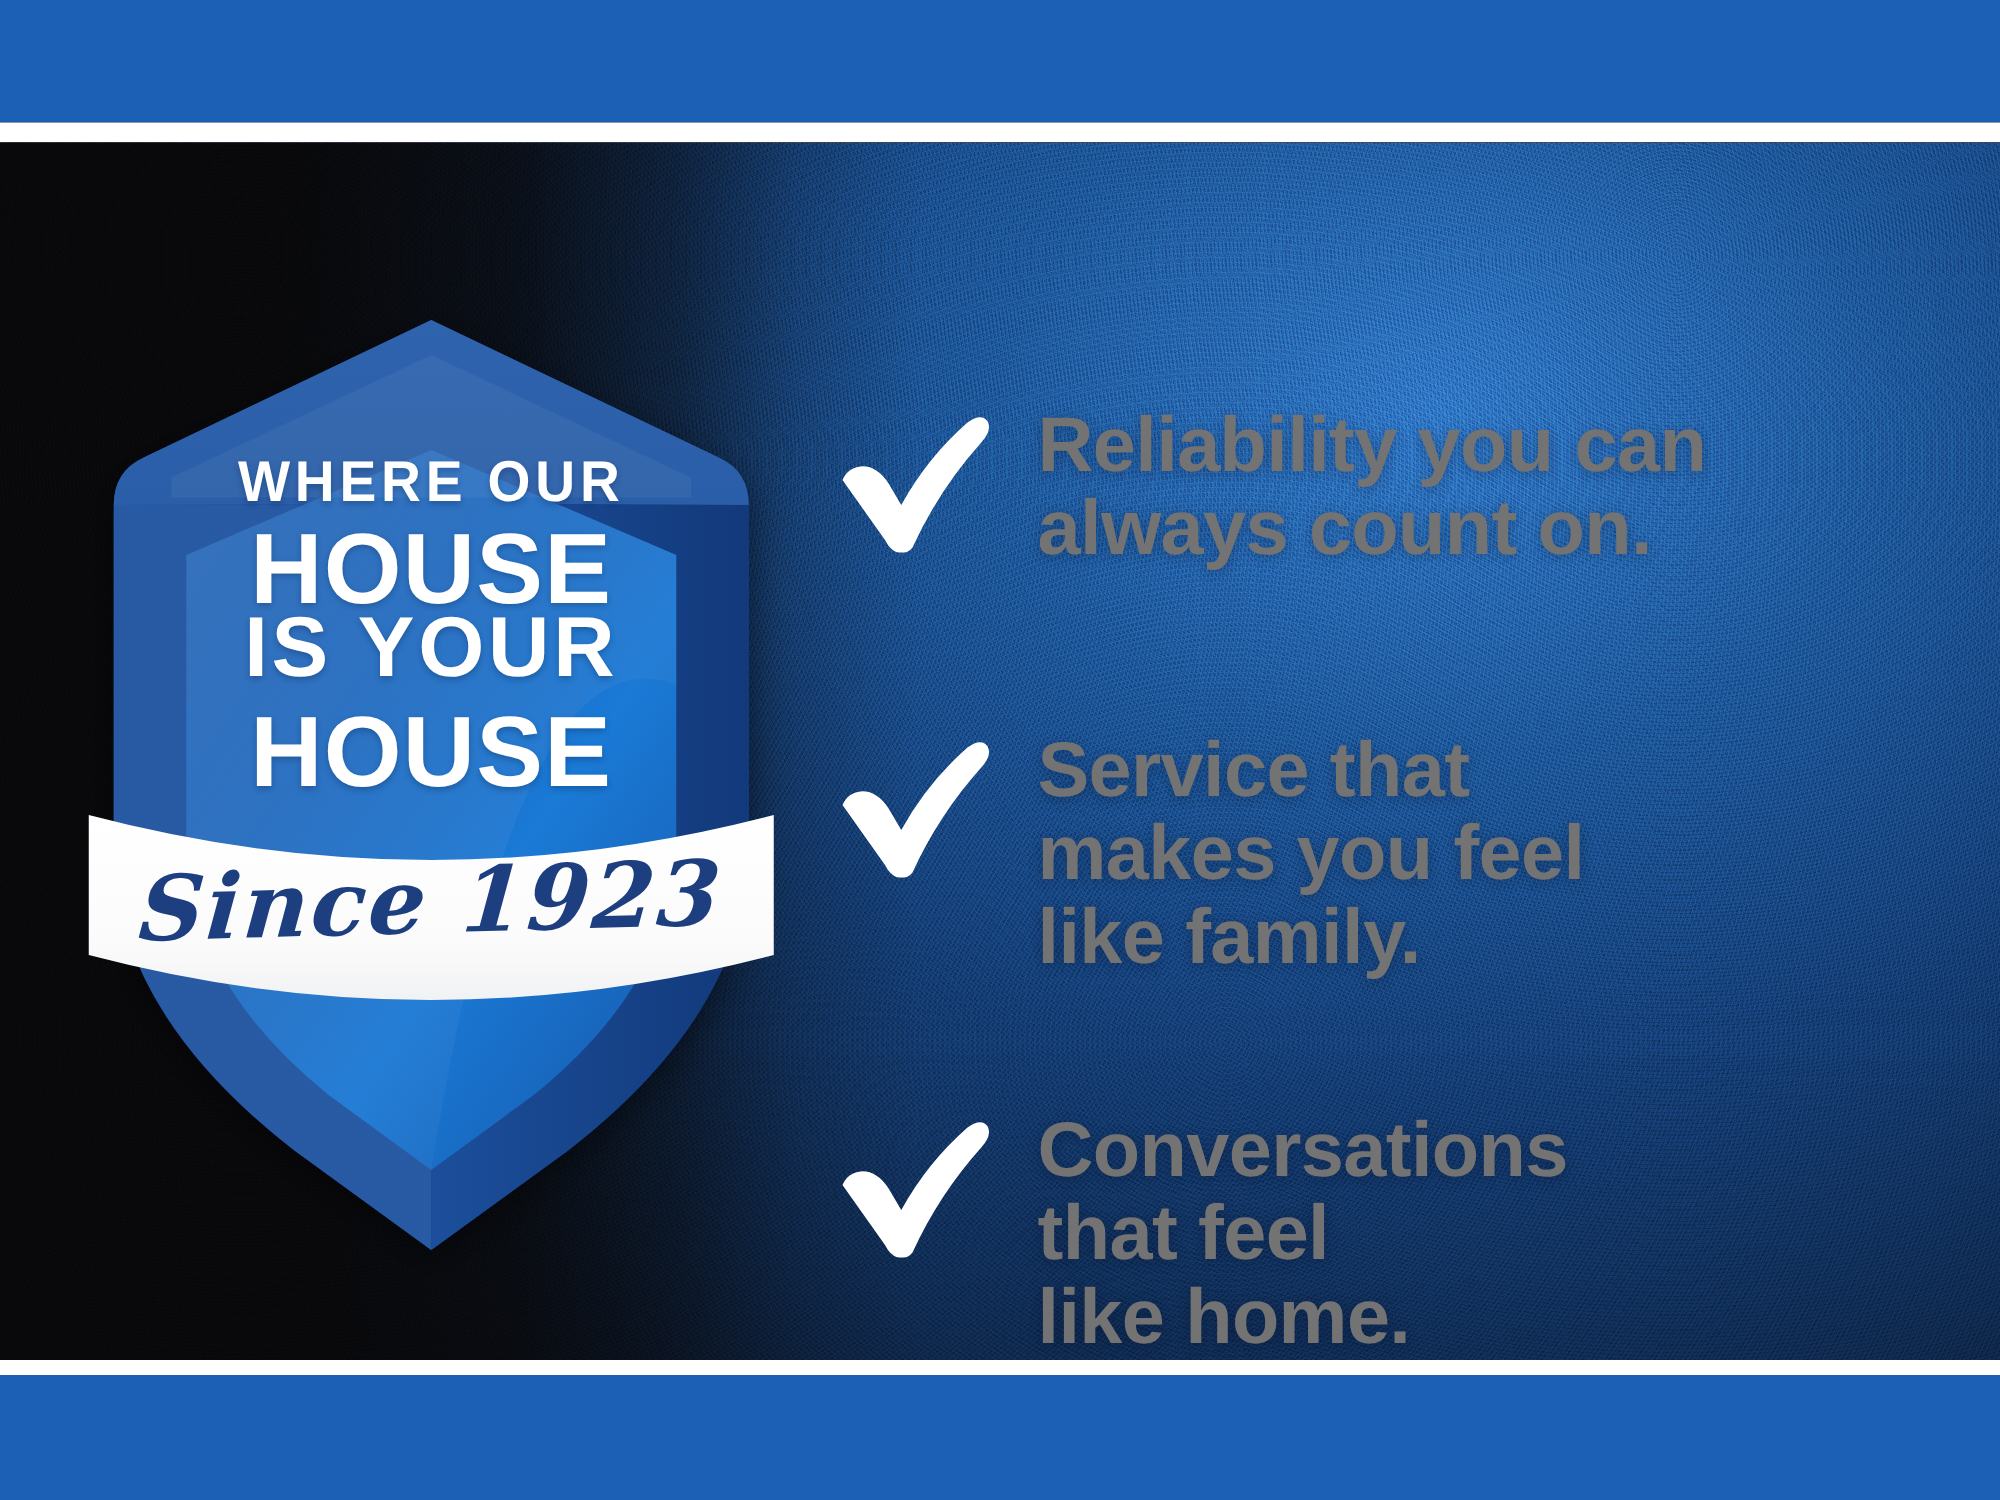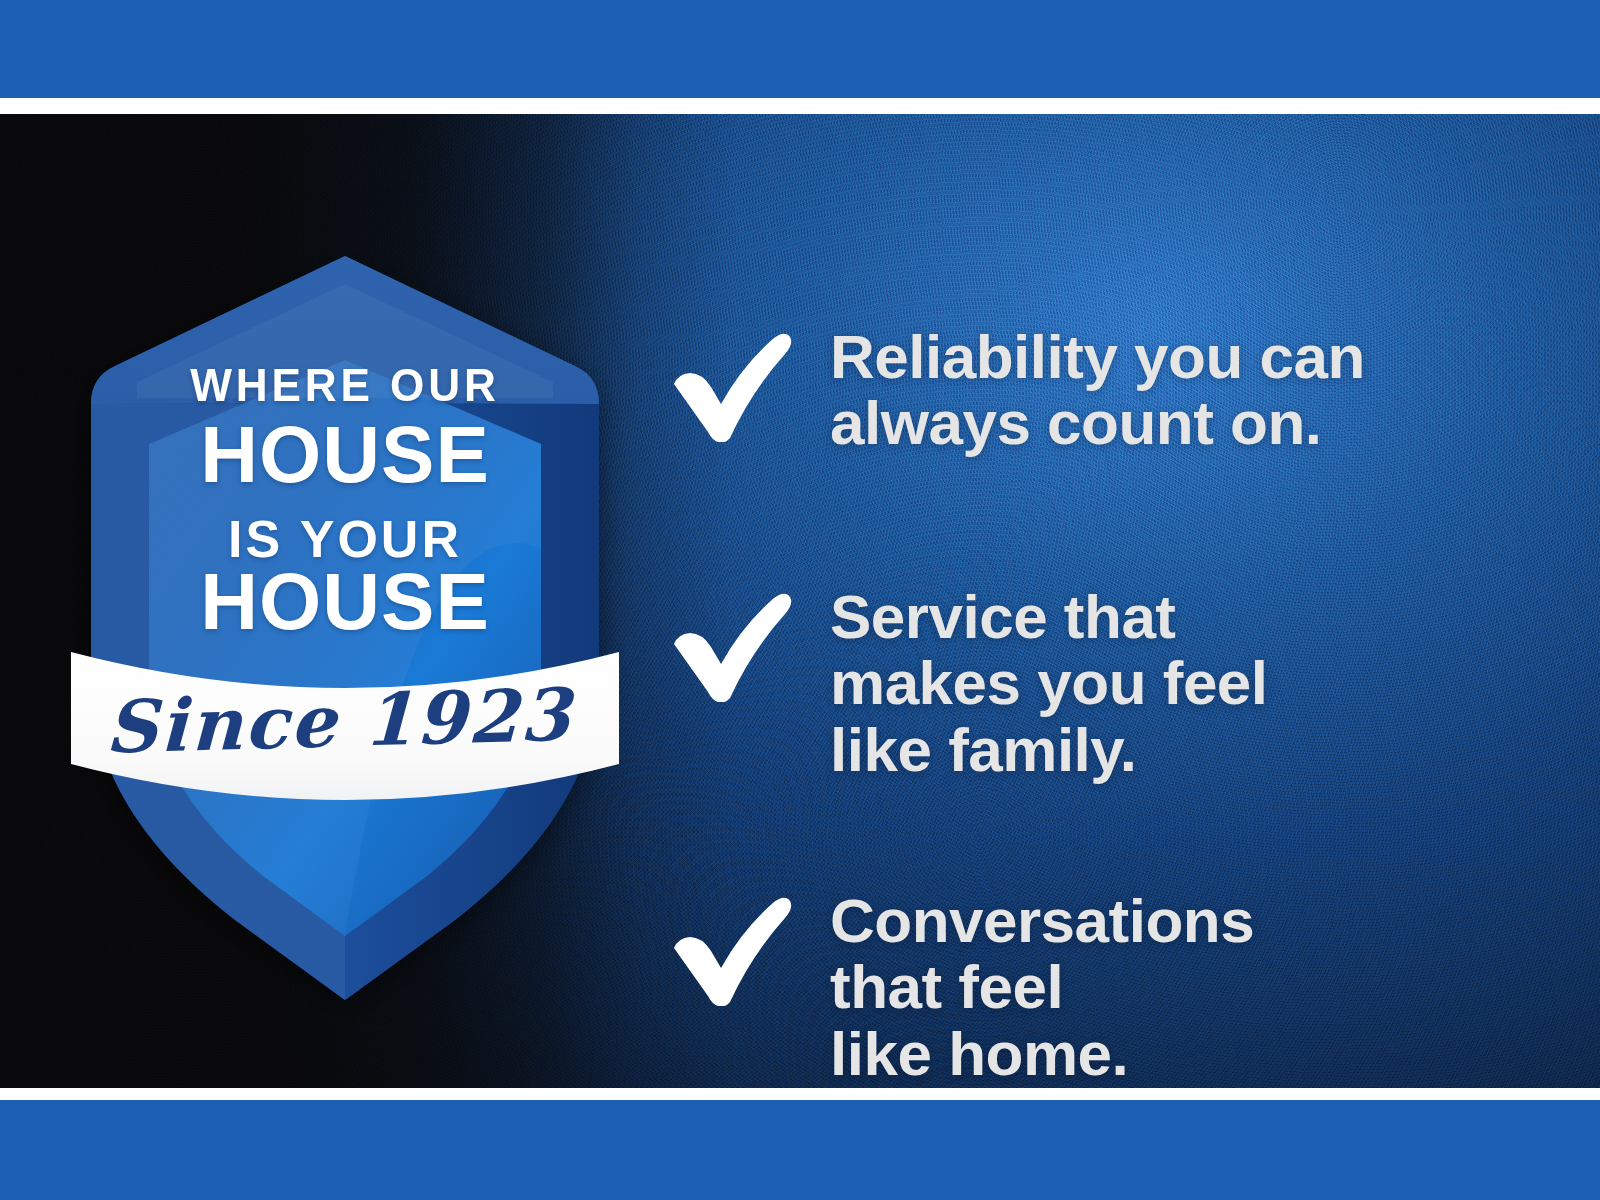--- a/index.html
+++ b/index.html
@@ -75,21 +75,21 @@
     position:absolute; width:100%; text-align:center;
     color:#ffffff;
     font-family:"Liberation Sans", sans-serif;
     font-weight:700;
     letter-spacing:.5px;
     line-height:1;
     text-shadow:0 2px 5px rgba(0,30,70,.30);
   }
   .sl-1{ top:114px;  font-size:46px; letter-spacing:4px; transform:scaleX(.96); }
   .sl-2{ top:167px;  font-size:80px; letter-spacing:1px; transform:scaleX(1.0); }
-  .sl-3{ top:265px;  font-size:52px; letter-spacing:3px; }
+  .sl-3{ top:236px;  font-size:68px; letter-spacing:3px; }
   .sl-4{ top:314px;  font-size:80px; letter-spacing:1px; }
 
   
   .ribbon-text{
     position:absolute; left:0; top:430px; width:580px;
     text-align:center;
     color:#1d3f80;
     font-family:"DejaVu Serif", serif;
     font-style:italic;
     font-weight:700;
@@ -114,21 +114,21 @@
 
   .check-icon{
     flex:0 0 auto;
     width:126px; height:112px;
     margin-right:36px;
     margin-top:6px;
   }
   .check-icon svg{ display:block; width:126px; height:112px; }
 
   .check-text{
-    color:#e5e5e5;
+    color:#737373;
     font-family:"Liberation Sans", sans-serif;
     font-weight:700;
     font-size:62px;
     line-height:1.07;
     letter-spacing:-0.5px;
     white-space:pre-line;
     text-shadow:0 2px 10px rgba(0,10,30,.30);
   }
 </style>
 </head>

